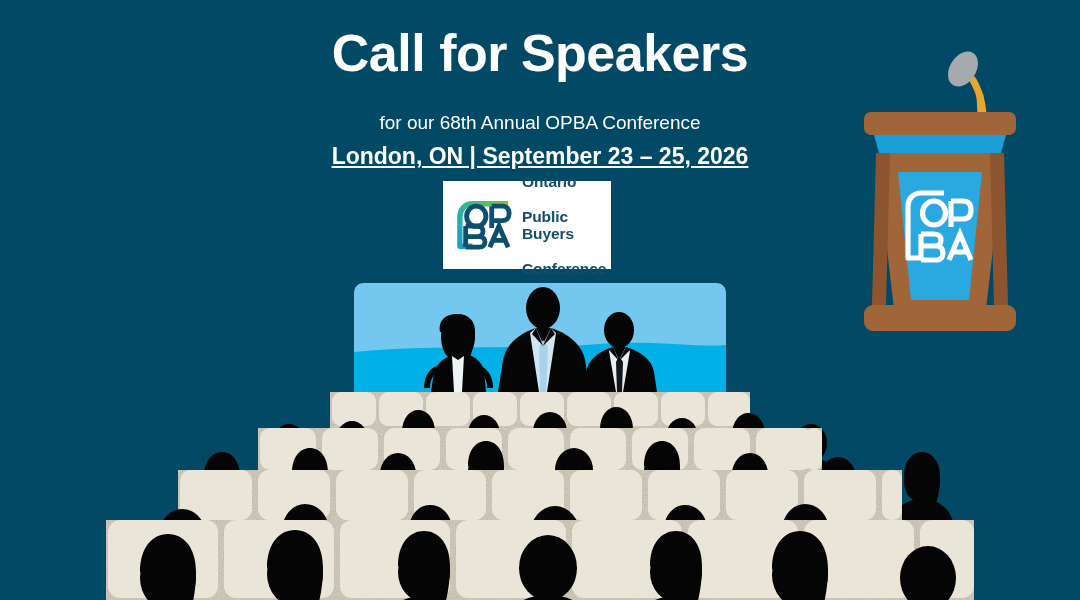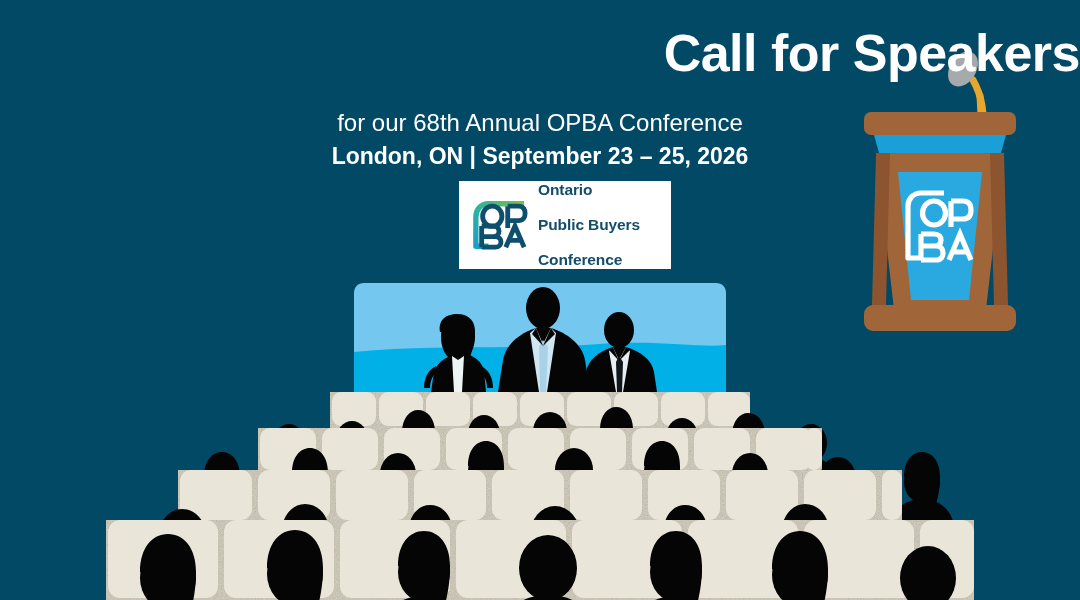--- a/index.html
+++ b/index.html
@@ -9,38 +9,38 @@
     background:#014965;
   }
   #poster{
     position:relative;width:1080px;height:600px;overflow:hidden;
     background:#014965;
   }
   #artboard{position:absolute;inset:0;width:1080px;height:600px;}
 
   
   .headline{
-    position:absolute;left:0;top:22px;width:1080px;text-align:right;
+    position:absolute;left:0;top:22px;width:1080px;text-align:center;
     color:#ffffff;font-size:52px;font-weight:bold;letter-spacing:-0.5px;
     line-height:62px;
   }
   .subline1{
     position:absolute;left:0;top:108px;width:1080px;text-align:center;
-    color:#ffffff;font-size:24px;font-weight:normal;line-height:30px;
+    color:#ffffff;font-size:19px;font-weight:normal;line-height:30px;
   }
   .subline2{
     position:absolute;left:0;top:141px;width:1080px;text-align:center;
-    color:#ffffff;font-size:23px;font-weight:bold;line-height:30px;
+    color:#ffffff;font-size:23px;font-weight:bold;line-height:30px;text-decoration:underline;
   }
 
   
   .logo-card{
-    position:absolute;left:443px;top:181px;width:212px;height:88px;
+    position:absolute;left:443px;top:181px;width:168px;height:88px;
     background:#ffffff;display:flex;align-items:center;
-    box-sizing:border-box;padding:0 12px;margin-left:16px;
+    box-sizing:border-box;padding:0 12px;
   }
   .logo-mark{width:58px;height:56px;flex:0 0 58px;margin-right:9px;}
   .logo-words{
     color:#134d6b;font-size:15.5px;font-weight:bold;line-height:17.5px;
     letter-spacing:-0.1px;white-space:pre-line;
   }
   .logo-words span{display:block;}
 </style>
 </head>
 <body>

